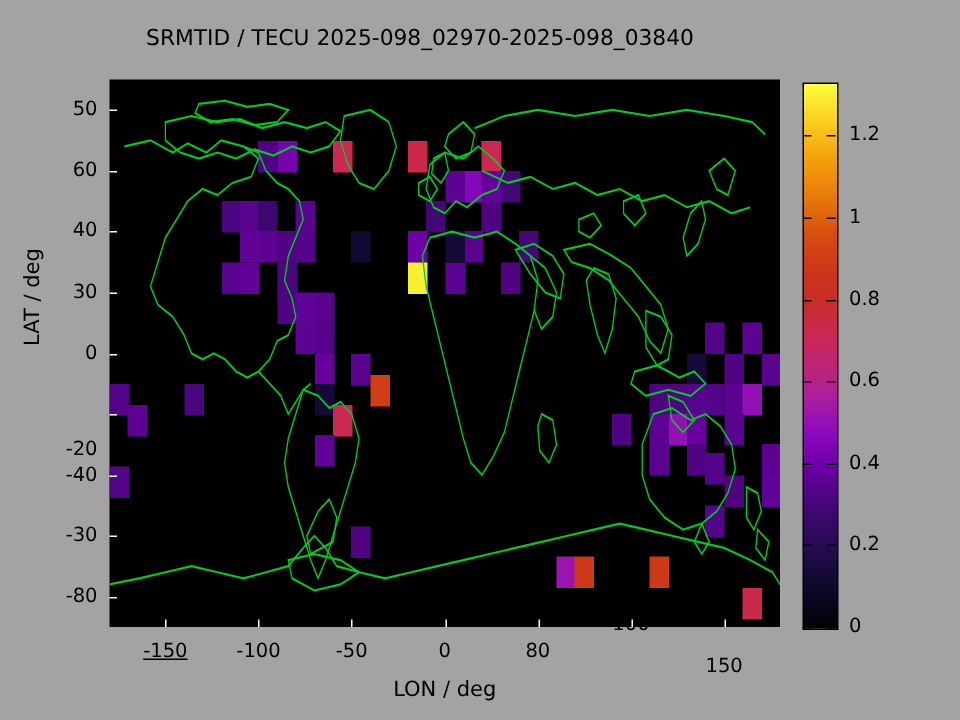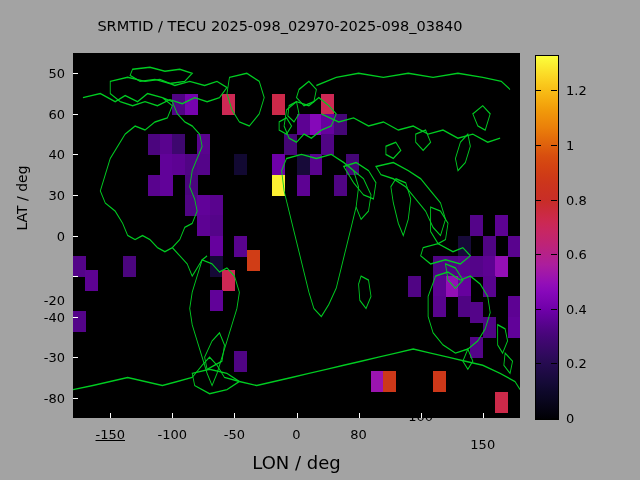--- a/index.html
+++ b/index.html
@@ -60,21 +60,21 @@
     text-align: right;
     transform: translateY(-50%);
     white-space: nowrap;
   }
   #xlabel {
     position: absolute;
     left: 73px;
     width: 447px;
     top: 452px;
     text-align: center;
-    font-size: 18px;
+    font-size: 14px;
     color: #000000;
   }
   #ylabel {
     position: absolute;
     left: -48px;
     top: 190px;
     width: 140px;
     text-align: center;
     font-size: 14px;
     color: #000000;

